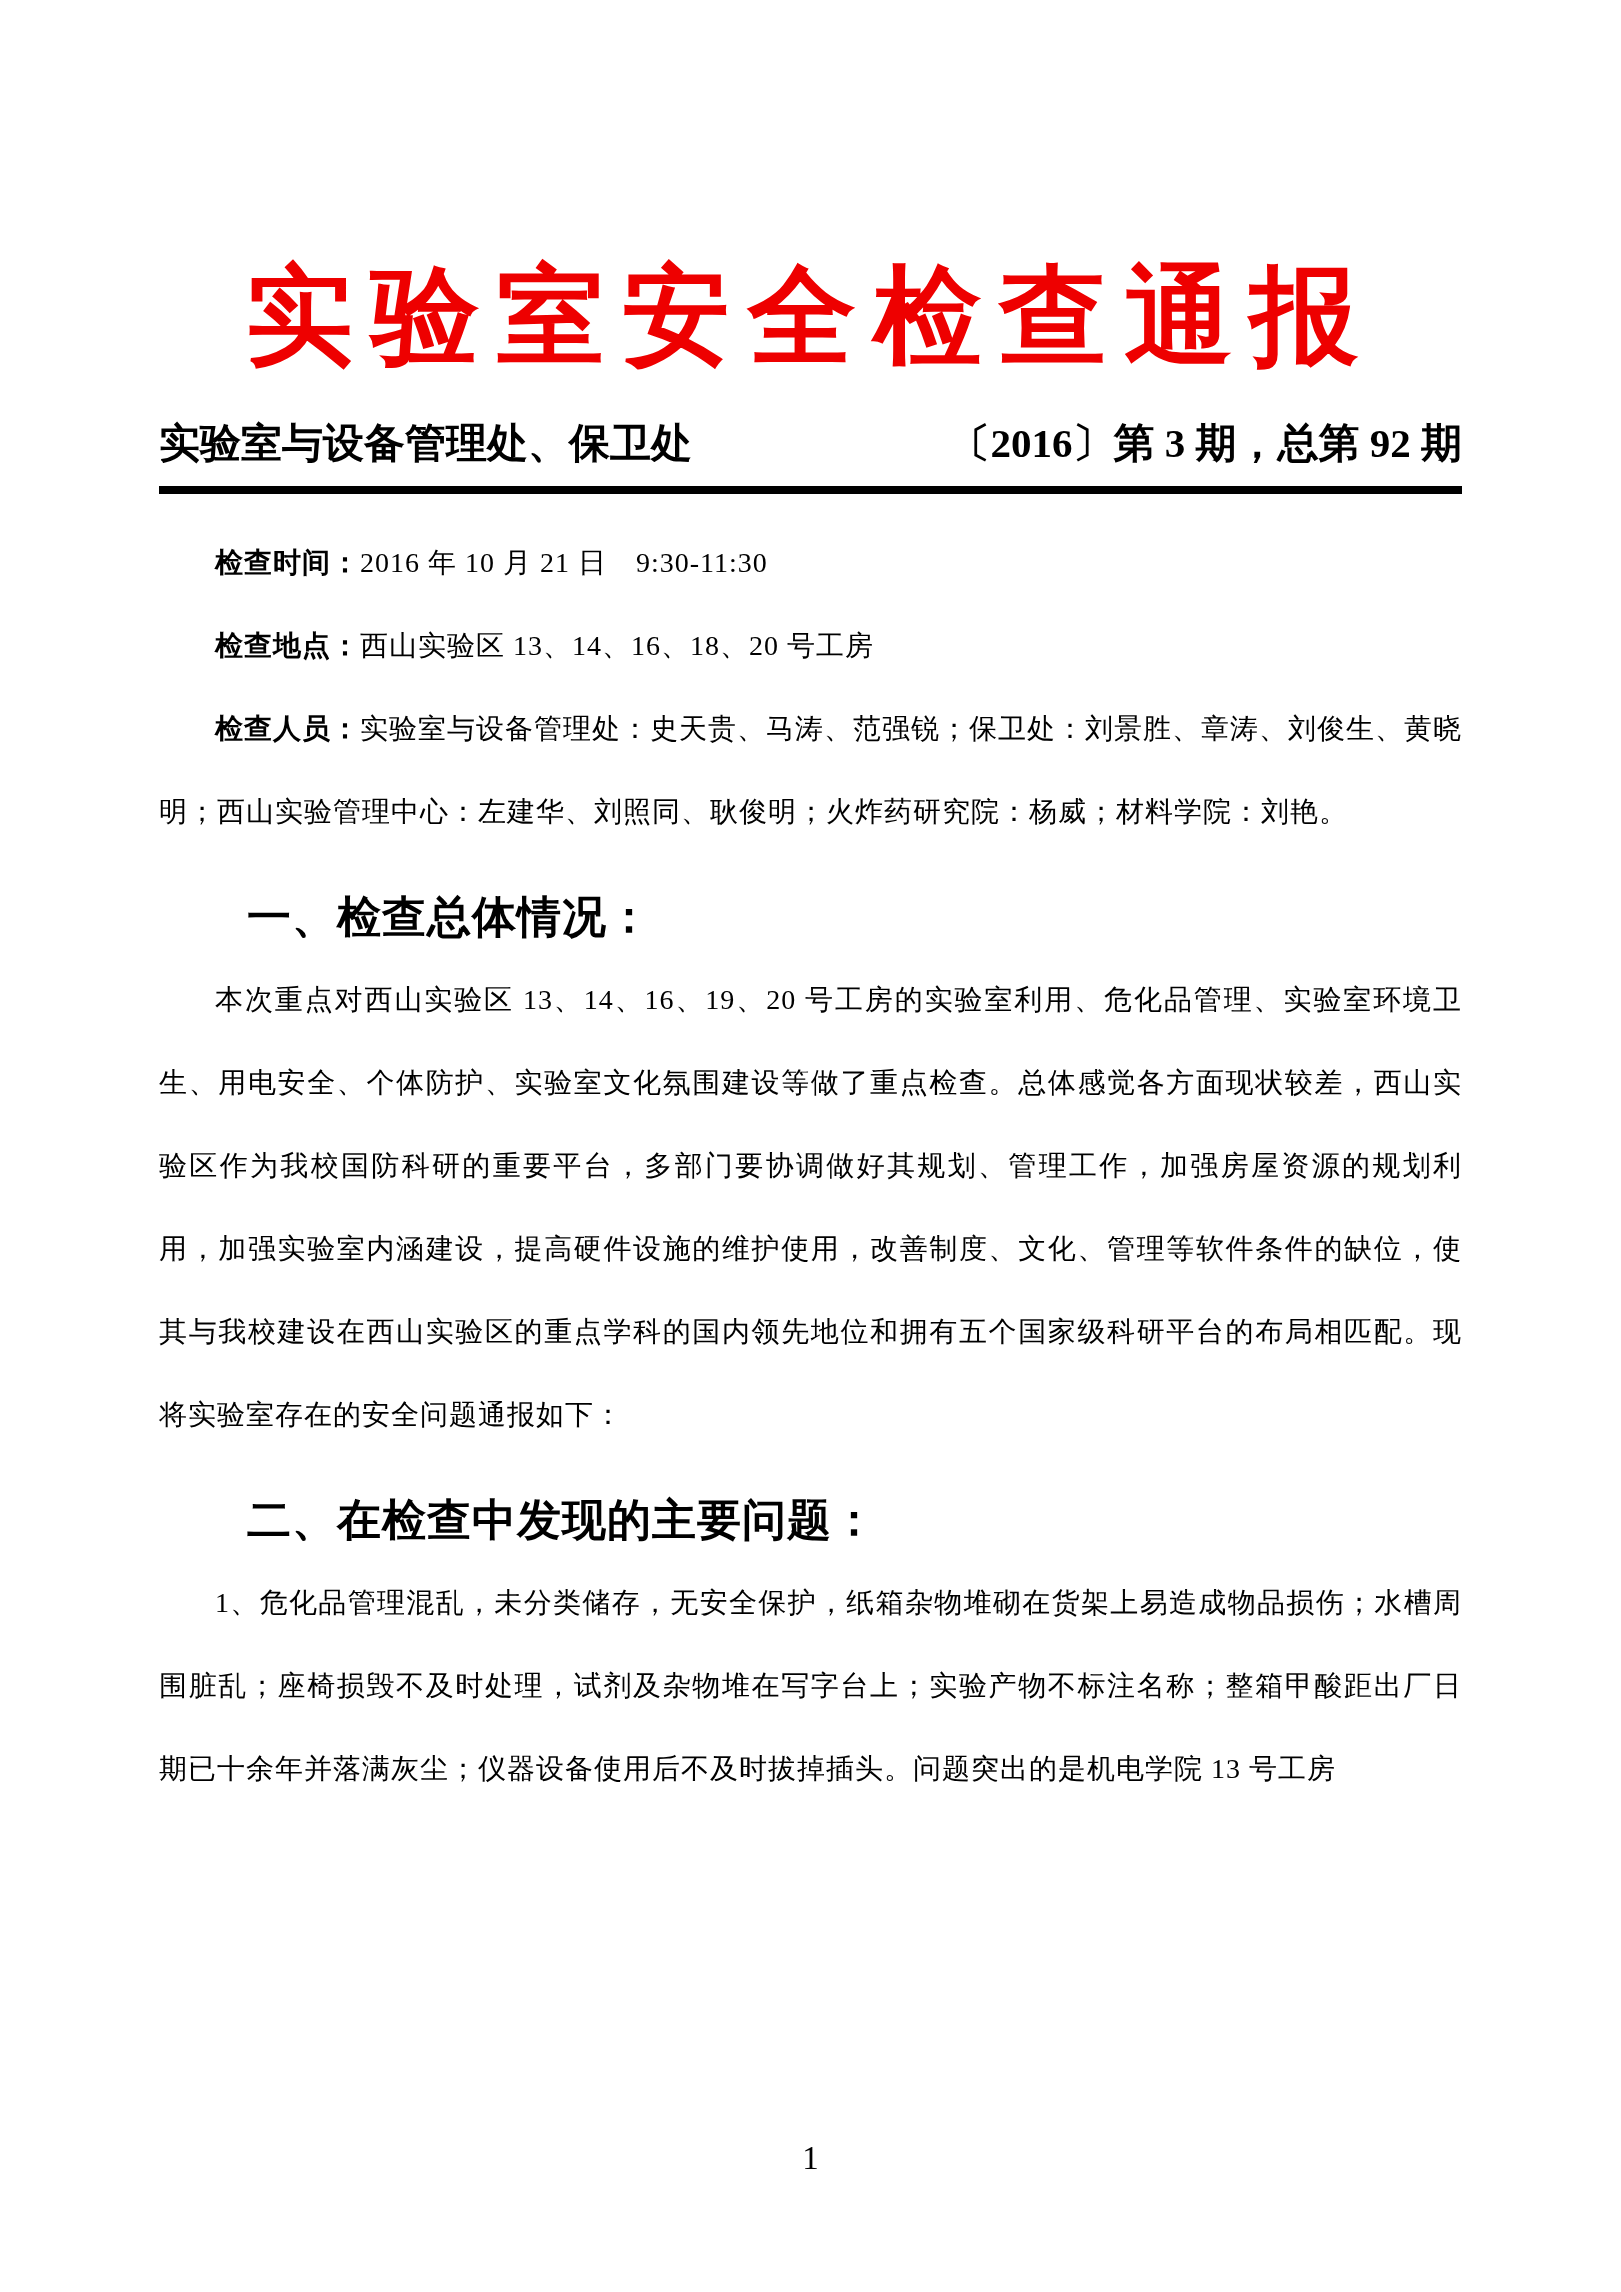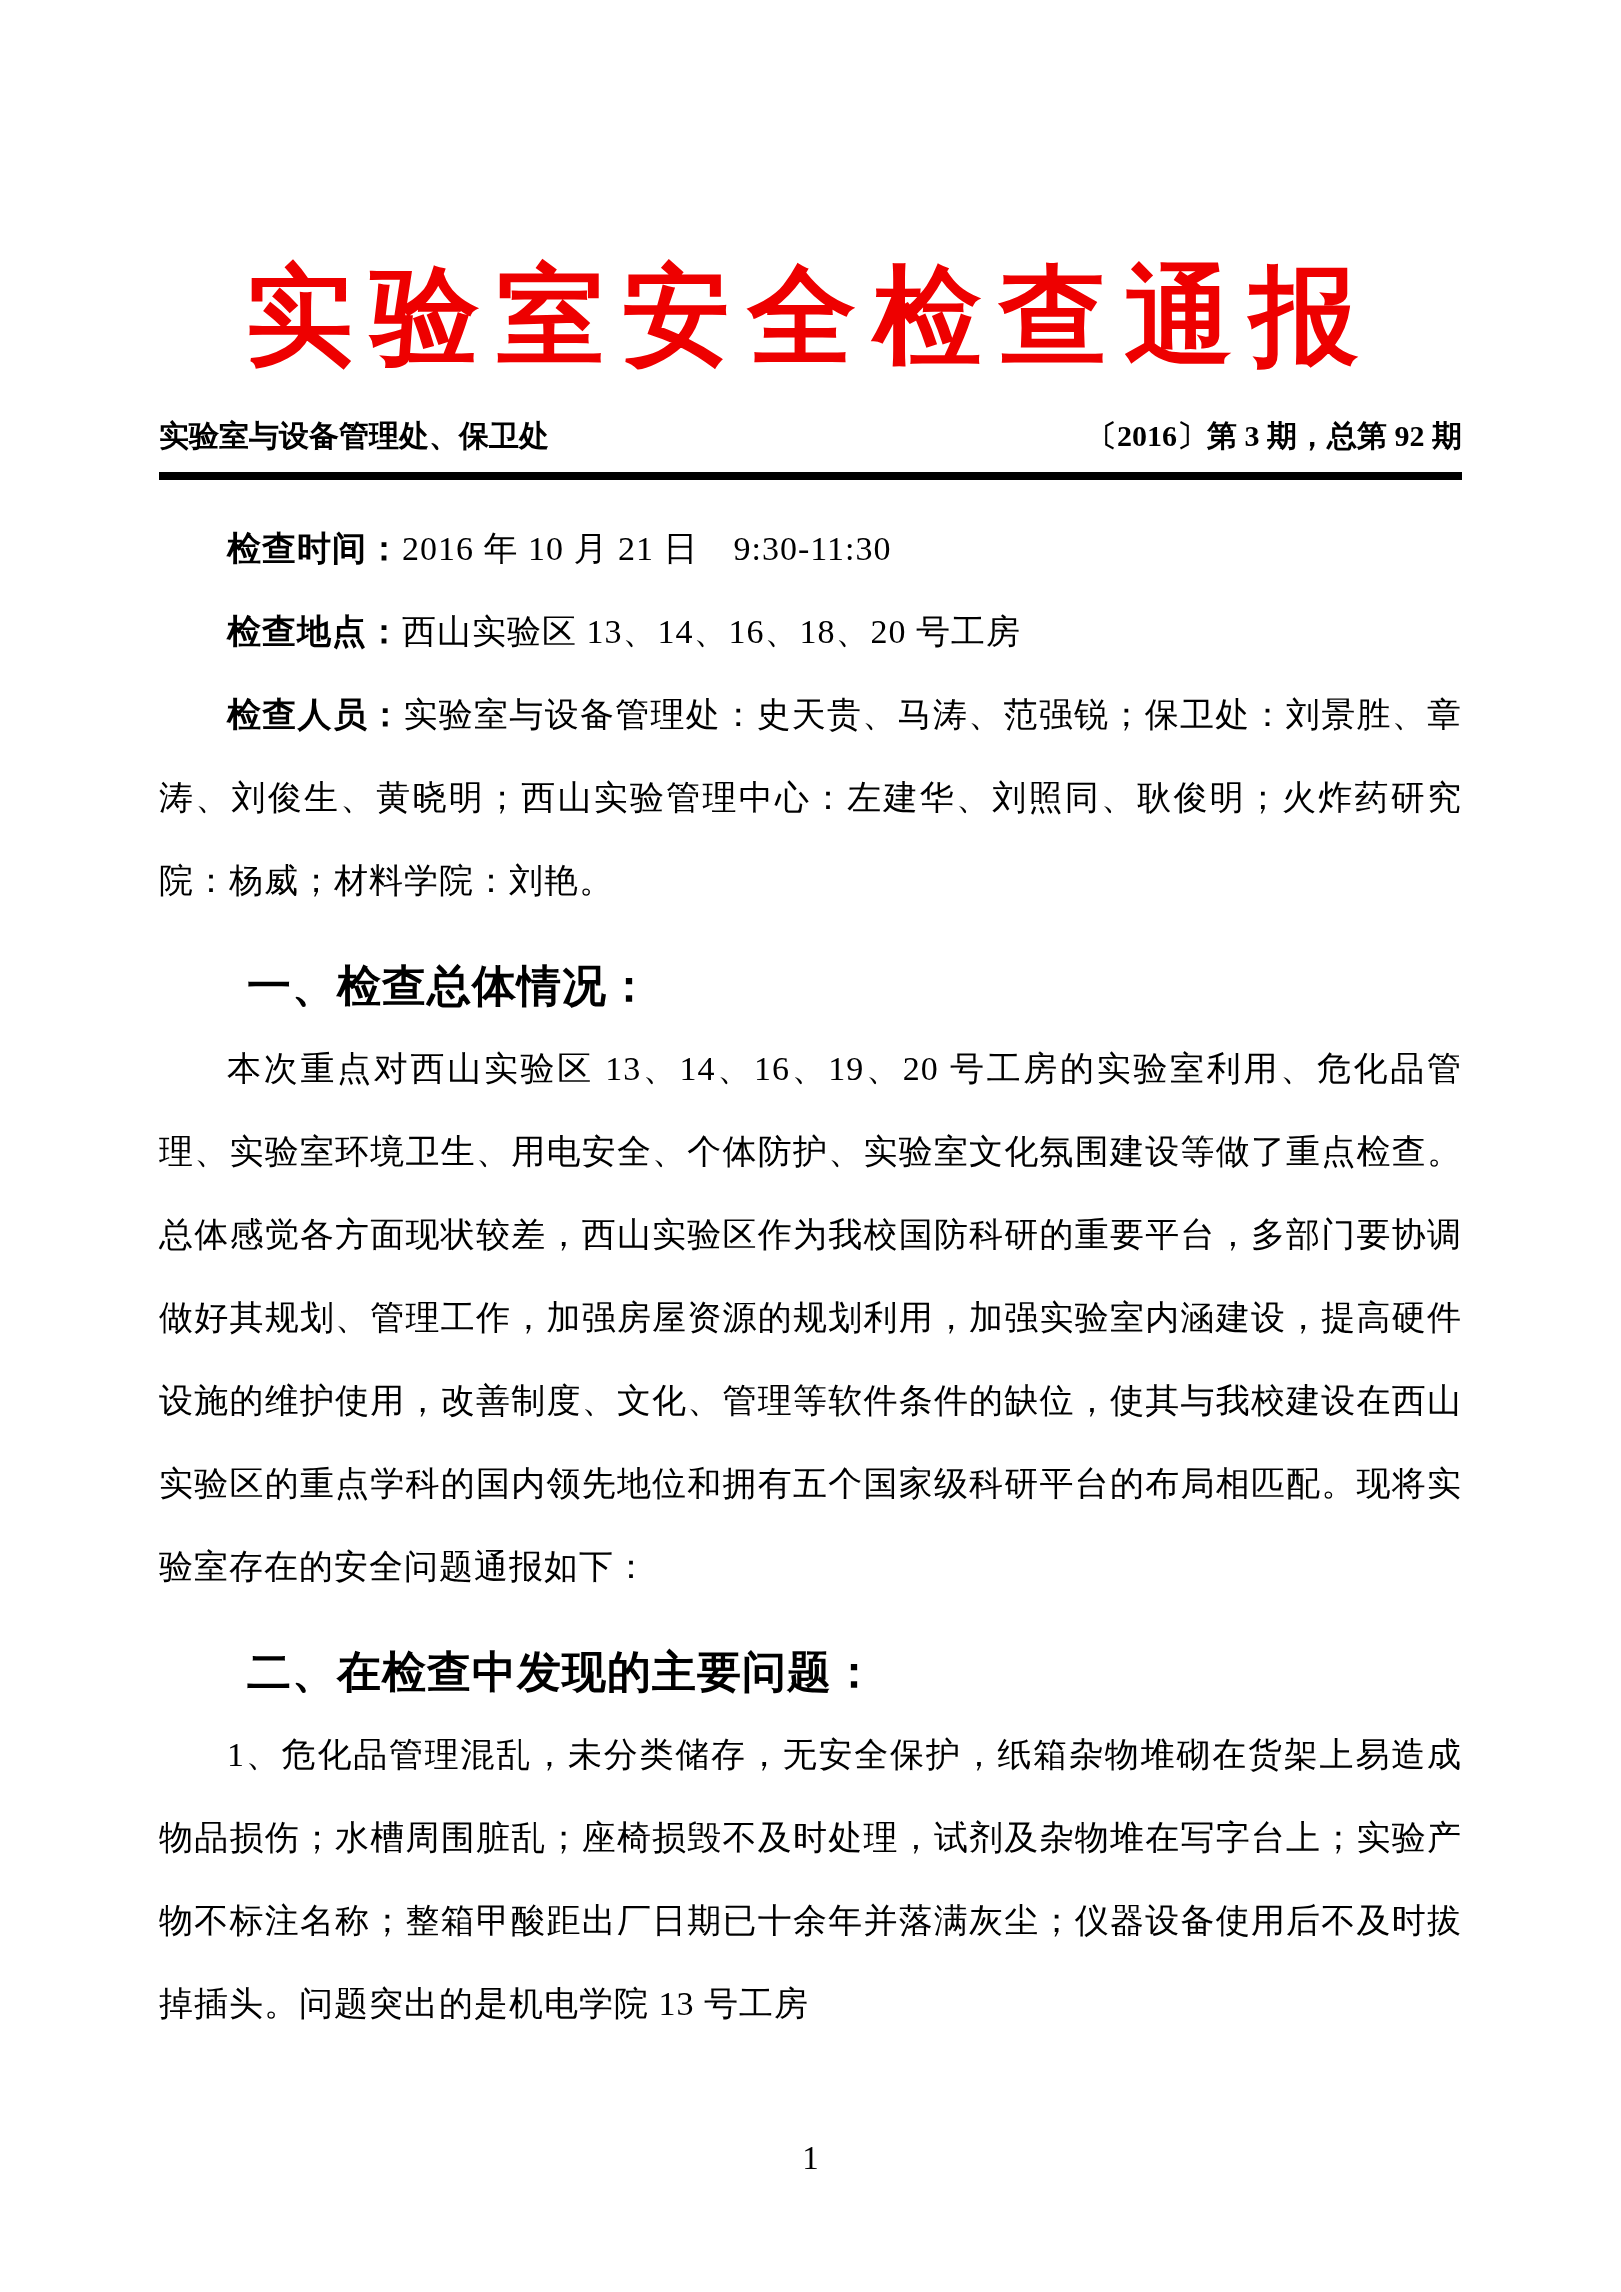--- a/index.html
+++ b/index.html
@@ -26,34 +26,34 @@
     letter-spacing: 17.6px;
     color: #ee0000;
     font-family: "Liberation Serif", serif;
     white-space: nowrap;
   }
   .subtitle-row {
     display: flex;
     justify-content: space-between;
     align-items: baseline;
     margin-top: 25.5px;
-    font-size: 30px;
+    font-size: 41px;
     font-weight: 600;
     font-family: "Liberation Serif", serif;
   }
   .header-rule {
     margin-top: 15.7px;
     height: 7.8px;
     background: #000;
   }
   .meta-block {
     margin-top: 27.4px;
   }
   p.meta, p.body-para {
-    font-size: 34px;
+    font-size: 28px;
     line-height: 83px;
     text-indent: 2em;
     text-align: justify;
     letter-spacing: 1px;
   }
   p.meta .label {
     font-family: "Liberation Sans", sans-serif;
     font-weight: bold;
   }
   h2.section-heading {

